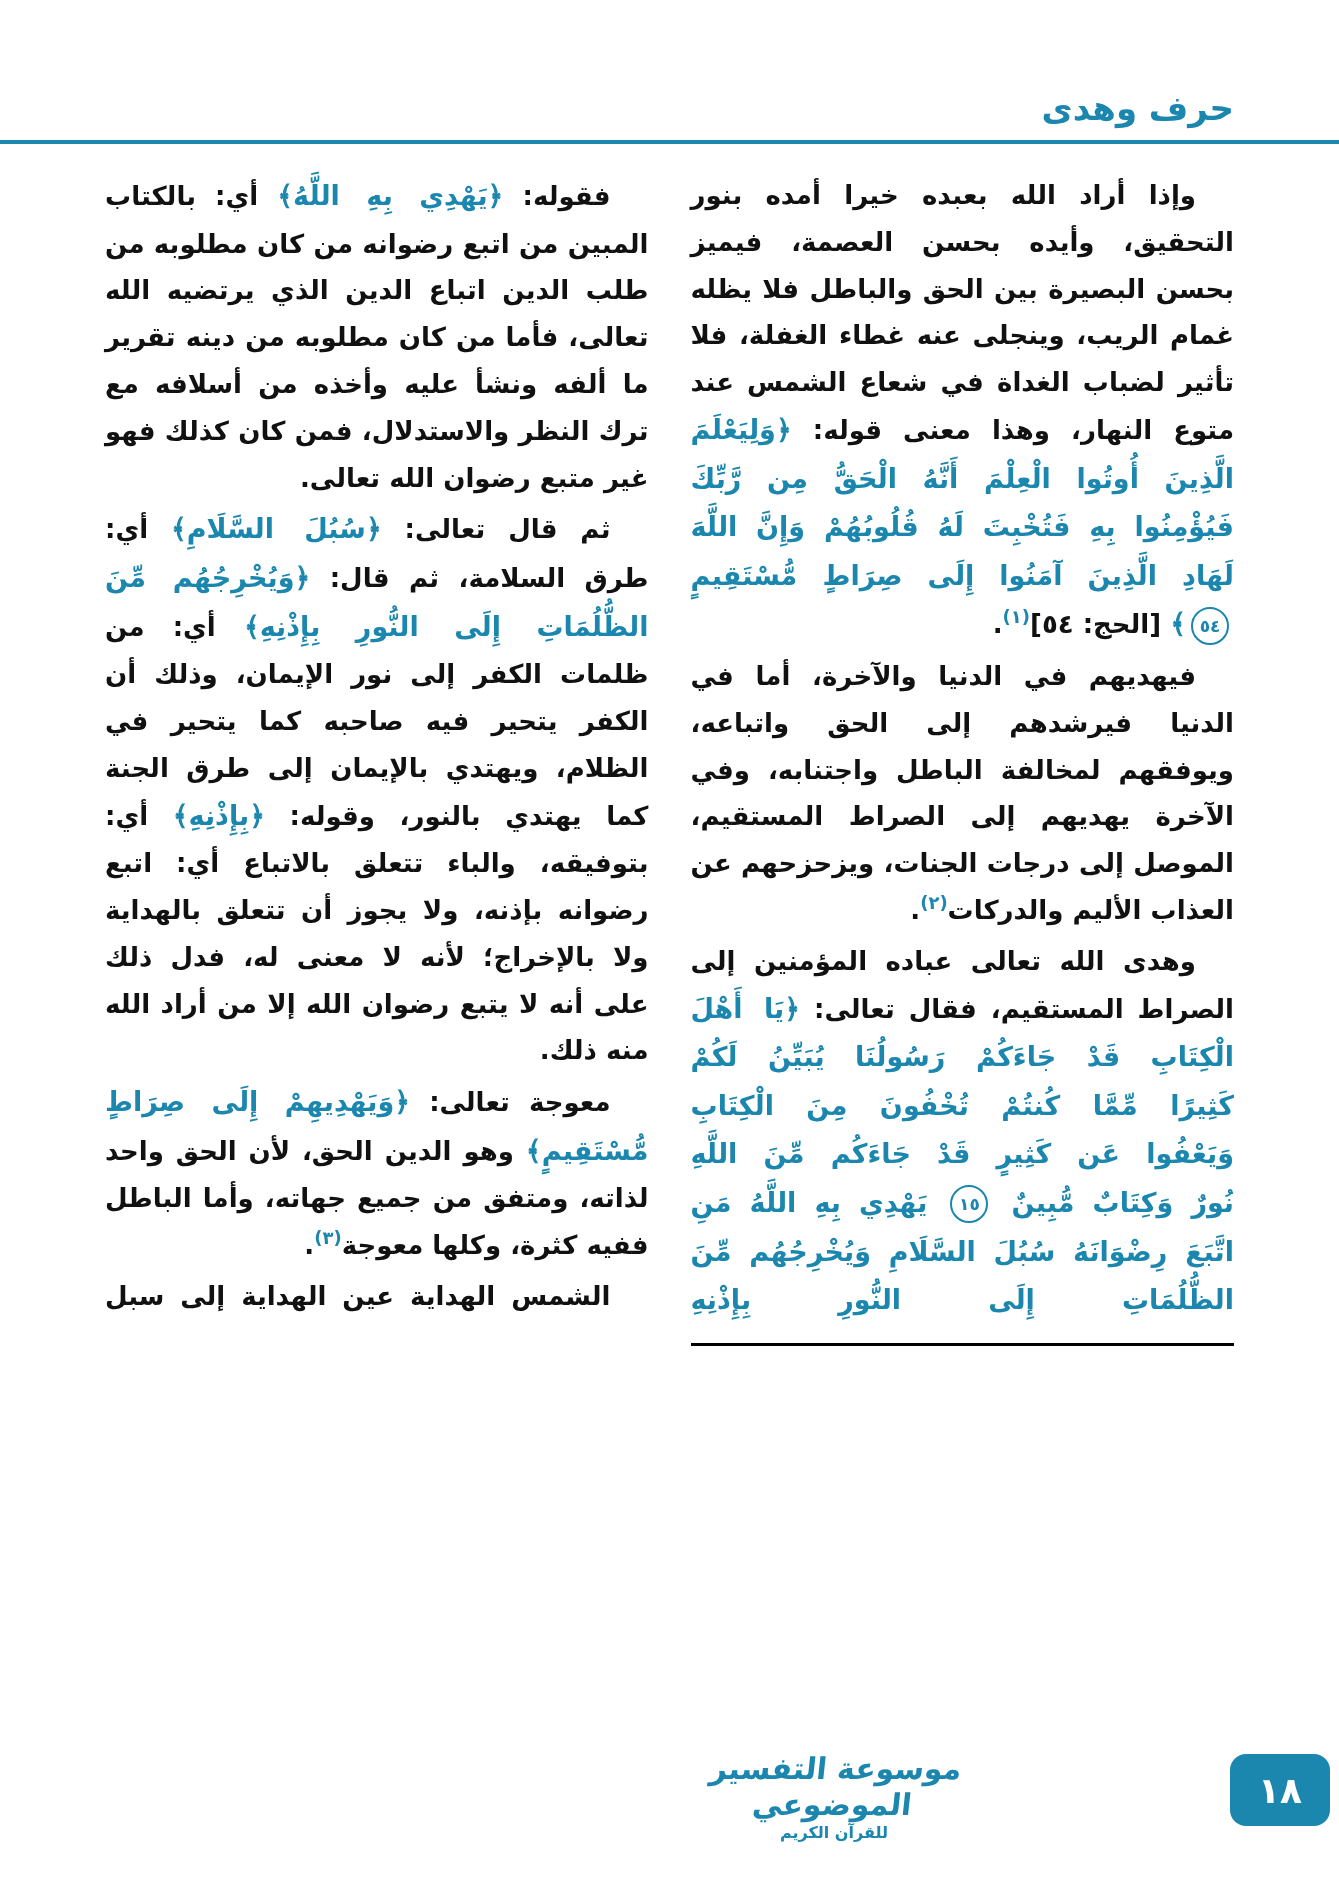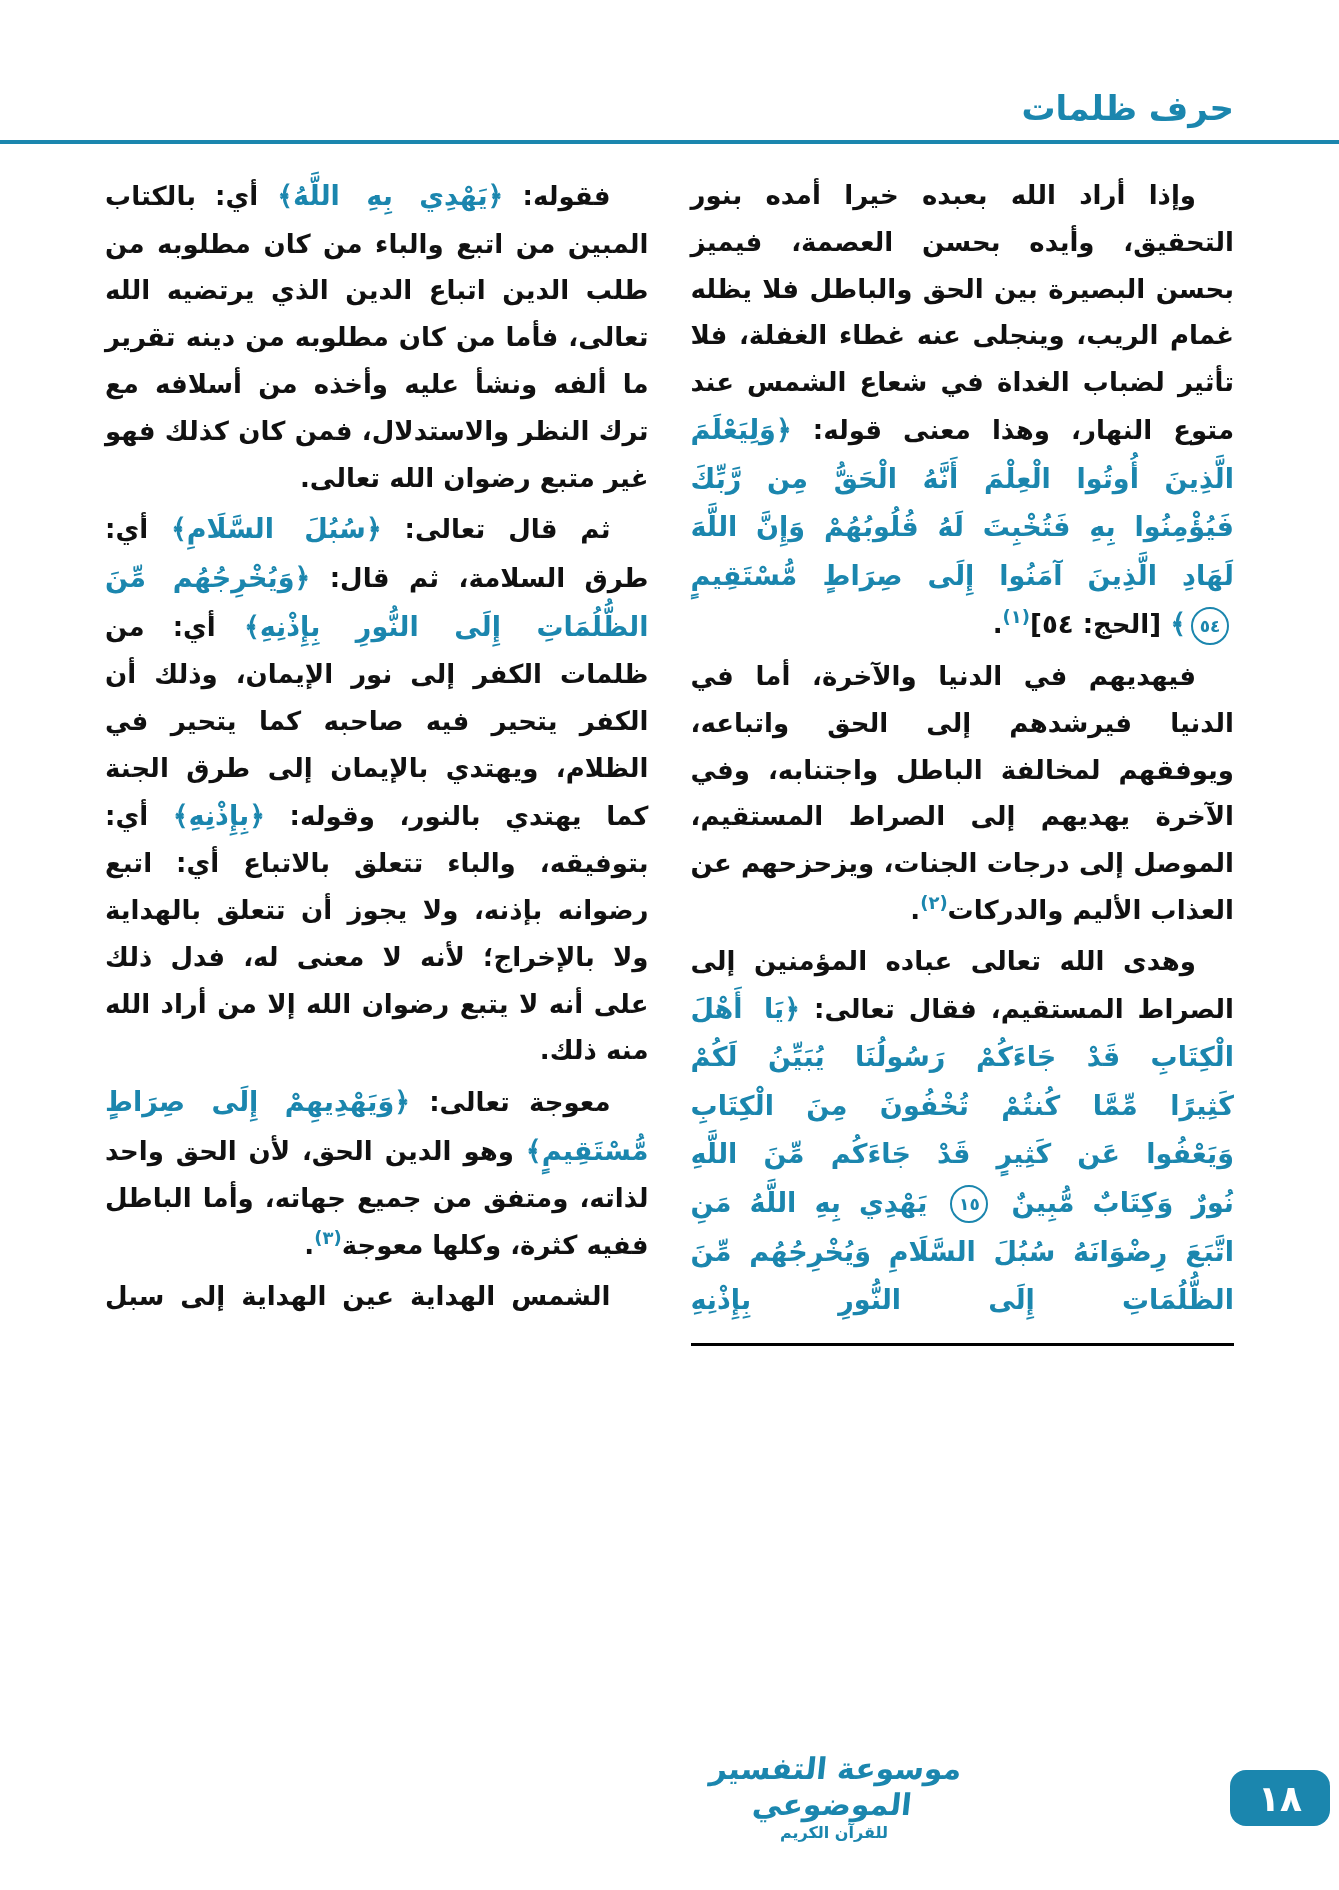--- a/index.html
+++ b/index.html
@@ -108,54 +108,54 @@
     font-size:16px;
     font-weight:700;
     margin-top:0;
     letter-spacing:2px;
   }
   .page-number-badge{
     position:absolute;
     right:9px;
     bottom:64px;
     width:100px;
-    height:56px;
+    height:72px;
     background:var(--accent);
     border-radius:16px;
     display:flex;
     align-items:center;
     justify-content:center;
     color:#ffffff;
     font-size:36px;
     font-weight:700;
   }
 </style>
 </head>
 <body>
 
 <div class="page" style="--accent: #1b86ae;">
 
   <div class="header">
-    <div class="header-title">حرف ظلمات</div>
+    <div class="header-title">حرف وهدى</div>
   </div>
 
   <div class="content">
 
     <div class="col col-right">
       <div>
           <p class="para"><span class="seg-t">وإذا أراد الله بعبده خيرا أمده بنور التحقيق، وأيده بحسن العصمة، فيميز بحسن البصيرة بين الحق والباطل فلا يظله غمام الريب، وينجلى عنه غطاء الغفلة، فلا تأثير لضباب الغداة في شعاع الشمس عند متوع النهار، وهذا معنى قوله: </span><span class="seg-q">﴿وَلِيَعْلَمَ الَّذِينَ أُوتُوا الْعِلْمَ أَنَّهُ الْحَقُّ مِن رَّبِّكَ فَيُؤْمِنُوا بِهِ فَتُخْبِتَ لَهُ قُلُوبُهُمْ وَإِنَّ اللَّهَ لَهَادِ الَّذِينَ آمَنُوا إِلَى صِرَاطٍ مُّسْتَقِيمٍ </span><span class="seg-a">٥٤</span><span class="seg-q">﴾</span><span class="seg-t"> [الحج: ٥٤]</span><span class="seg-f">(١)</span><span class="seg-t">.</span></p>
           <p class="para"><span class="seg-t">فيهديهم في الدنيا والآخرة، أما في الدنيا فيرشدهم إلى الحق واتباعه، ويوفقهم لمخالفة الباطل واجتنابه، وفي الآخرة يهديهم إلى الصراط المستقيم، الموصل إلى درجات الجنات، ويزحزحهم عن العذاب الأليم والدركات</span><span class="seg-f">(٢)</span><span class="seg-t">.</span></p>
           <p class="para justify-last"><span class="seg-t">وهدى الله تعالى عباده المؤمنين إلى الصراط المستقيم، فقال تعالى: </span><span class="seg-q">﴿يَا أَهْلَ الْكِتَابِ قَدْ جَاءَكُمْ رَسُولُنَا يُبَيِّنُ لَكُمْ كَثِيرًا مِّمَّا كُنتُمْ تُخْفُونَ مِنَ الْكِتَابِ وَيَعْفُوا عَن كَثِيرٍ قَدْ جَاءَكُم مِّنَ اللَّهِ نُورٌ وَكِتَابٌ مُّبِينٌ </span><span class="seg-a">١٥</span><span class="seg-q"> يَهْدِي بِهِ اللَّهُ مَنِ اتَّبَعَ رِضْوَانَهُ سُبُلَ السَّلَامِ وَيُخْرِجُهُم مِّنَ الظُّلُمَاتِ إِلَى النُّورِ بِإِذْنِهِ</span></p>
         </div>
       <hr class="fn-rule">
     </div>
 
     <div class="col col-left">
       <div>
-          <p class="para"><span class="seg-t">فقوله: </span><span class="seg-q">﴿يَهْدِي بِهِ اللَّهُ﴾</span><span class="seg-t"> أي: بالكتاب المبين من اتبع والباء من كان مطلوبه من طلب الدين اتباع الدين الذي يرتضيه الله تعالى، فأما من كان مطلوبه من دينه تقرير ما ألفه ونشأ عليه وأخذه من أسلافه مع ترك النظر والاستدلال، فمن كان كذلك فهو غير متبع رضوان الله تعالى.</span></p>
+          <p class="para"><span class="seg-t">فقوله: </span><span class="seg-q">﴿يَهْدِي بِهِ اللَّهُ﴾</span><span class="seg-t"> أي: بالكتاب المبين من اتبع رضوانه من كان مطلوبه من طلب الدين اتباع الدين الذي يرتضيه الله تعالى، فأما من كان مطلوبه من دينه تقرير ما ألفه ونشأ عليه وأخذه من أسلافه مع ترك النظر والاستدلال، فمن كان كذلك فهو غير متبع رضوان الله تعالى.</span></p>
           <p class="para"><span class="seg-t">ثم قال تعالى: </span><span class="seg-q">﴿سُبُلَ السَّلَامِ﴾</span><span class="seg-t"> أي: طرق السلامة، ثم قال: </span><span class="seg-q">﴿وَيُخْرِجُهُم مِّنَ الظُّلُمَاتِ إِلَى النُّورِ بِإِذْنِهِ﴾</span><span class="seg-t"> أي: من ظلمات الكفر إلى نور الإيمان، وذلك أن الكفر يتحير فيه صاحبه كما يتحير في الظلام، ويهتدي بالإيمان إلى طرق الجنة كما يهتدي بالنور، وقوله: </span><span class="seg-q">﴿بِإِذْنِهِ﴾</span><span class="seg-t"> أي: بتوفيقه، والباء تتعلق بالاتباع أي: اتبع رضوانه بإذنه، ولا يجوز أن تتعلق بالهداية ولا بالإخراج؛ لأنه لا معنى له، فدل ذلك على أنه لا يتبع رضوان الله إلا من أراد الله منه ذلك.</span></p>
           <p class="para"><span class="seg-t">معوجة تعالى: </span><span class="seg-q">﴿وَيَهْدِيهِمْ إِلَى صِرَاطٍ مُّسْتَقِيمٍ﴾</span><span class="seg-t"> وهو الدين الحق، لأن الحق واحد لذاته، ومتفق من جميع جهاته، وأما الباطل ففيه كثرة، وكلها معوجة</span><span class="seg-f">(٣)</span><span class="seg-t">.</span></p>
           <p class="para justify-last"><span class="seg-t">الشمس الهداية عين الهداية إلى سبل</span></p>
         </div>
     </div>
 
   </div>
 
   <div class="logo">
     <span class="logo-main">موسوعة التفسير الموضوعي</span>

